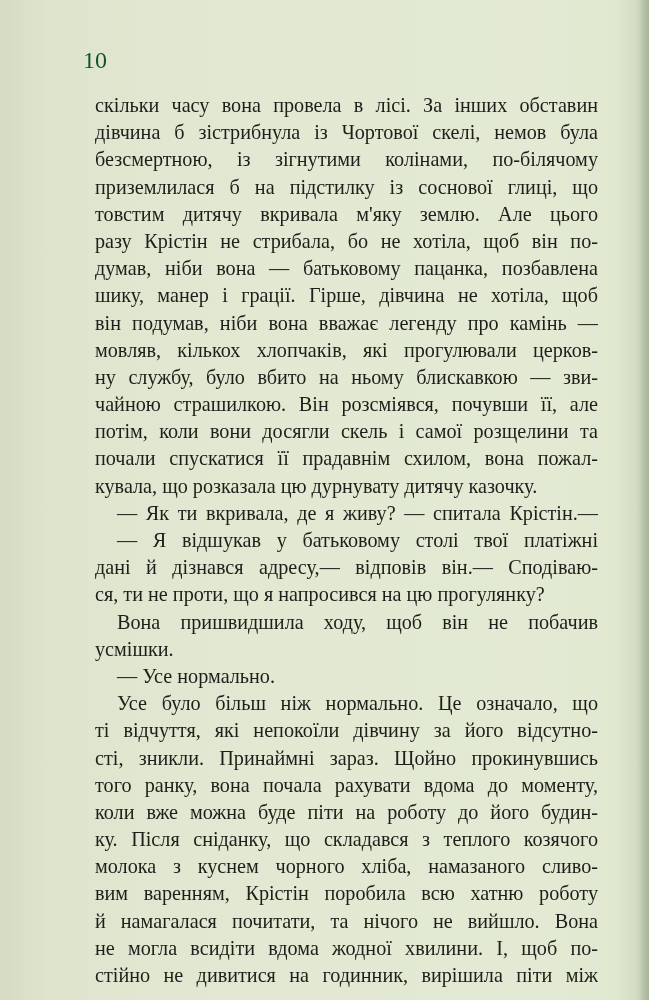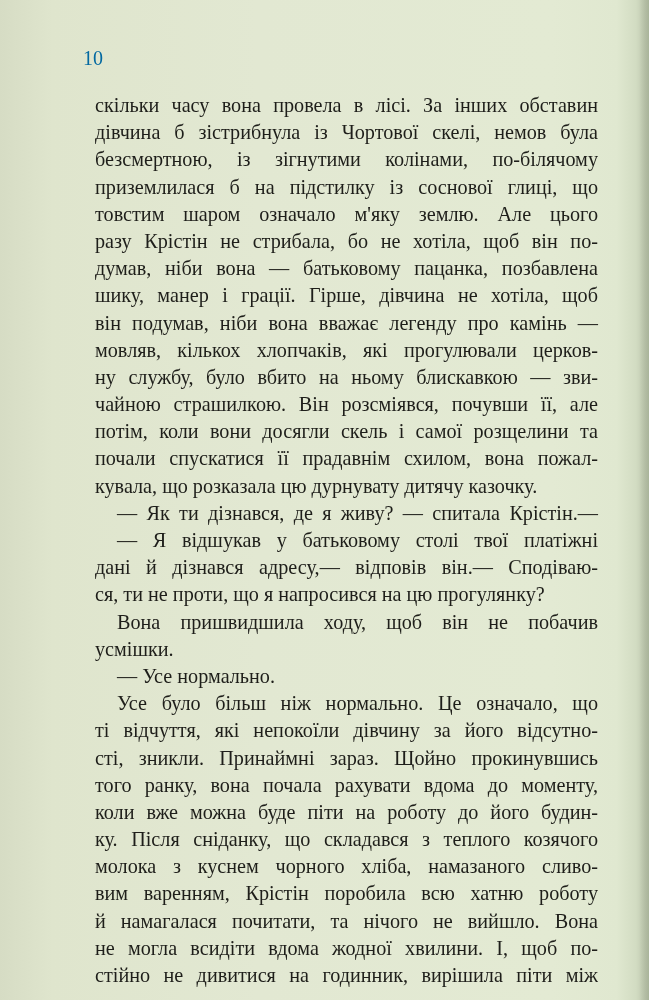--- a/index.html
+++ b/index.html
@@ -20,22 +20,22 @@
       left: 0;
       top: 0;
       width: 649px;
       height: 1000px;
     }
     .page-number {
       position: absolute;
       left: 83px;
       top: 47px;
       font-family: "Liberation Serif", serif;
-      font-size: 20px;
-      color: #0369a1;
+      font-size: 24px;
+      color: #14532d;
     }
     .text-block {
       position: absolute;
       left: 95px;
       top: 92px;
       width: 503px;
       font-family: "Liberation Serif", serif;
       font-size: 20.2px;
       line-height: 27.2px;
     }
@@ -65,32 +65,32 @@
 <body>
 
 <div class="page">
   <div class="page-number">10</div>
 
   <div class="text-block" id="text-block">
       <span class="line">скільки часу вона провела в лісі. За інших обставин</span>
       <span class="line">дівчина б зістрибнула із Чортової скелі, немов була</span>
       <span class="line">безсмертною, із зігнутими колінами, по-білячому</span>
       <span class="line">приземлилася б на підстилку із соснової глиці, що</span>
-      <span class="line">товстим шаром означало м'яку землю. Але цього</span>
+      <span class="line">товстим дитячу вкривала м'яку землю. Але цього</span>
       <span class="line">разу Крістін не стрибала, бо не хотіла, щоб він по-</span>
       <span class="line">думав, ніби вона — батьковому пацанка, позбавлена</span>
       <span class="line">шику, манер і грації. Гірше, дівчина не хотіла, щоб</span>
       <span class="line">він подумав, ніби вона вважає легенду про камінь —</span>
       <span class="line">мовляв, кількох хлопчаків, які прогулювали церков-</span>
       <span class="line">ну службу, було вбито на ньому блискавкою — зви-</span>
       <span class="line">чайною страшилкою. Він розсміявся, почувши її, але</span>
       <span class="line">потім, коли вони досягли скель і самої розщелини та</span>
       <span class="line">почали спускатися її прадавнім схилом, вона пожал-</span>
       <span class="line last">кувала, що розказала цю дурнувату дитячу казочку.</span>
-      <span class="line indent">— Як ти дізнався, де я живу? — спитала Крістін.—</span>
+      <span class="line indent">— Як ти вкривала, де я живу? — спитала Крістін.—</span>
       <span class="line indent">— Я відшукав у батьковому столі твої платіжні</span>
       <span class="line">дані й дізнався адресу,— відповів він.— Сподіваю-</span>
       <span class="line last">ся, ти не проти, що я напросився на цю прогулянку?</span>
       <span class="line indent">Вона пришвидшила ходу, щоб він не побачив</span>
       <span class="line last">усмішки.</span>
       <span class="line indent last">— Усе нормально.</span>
       <span class="line indent">Усе було більш ніж нормально. Це означало, що</span>
       <span class="line">ті відчуття, які непокоїли дівчину за його відсутно-</span>
       <span class="line">сті, зникли. Принаймні зараз. Щойно прокинувшись</span>
       <span class="line">того ранку, вона почала рахувати вдома до моменту,</span>

